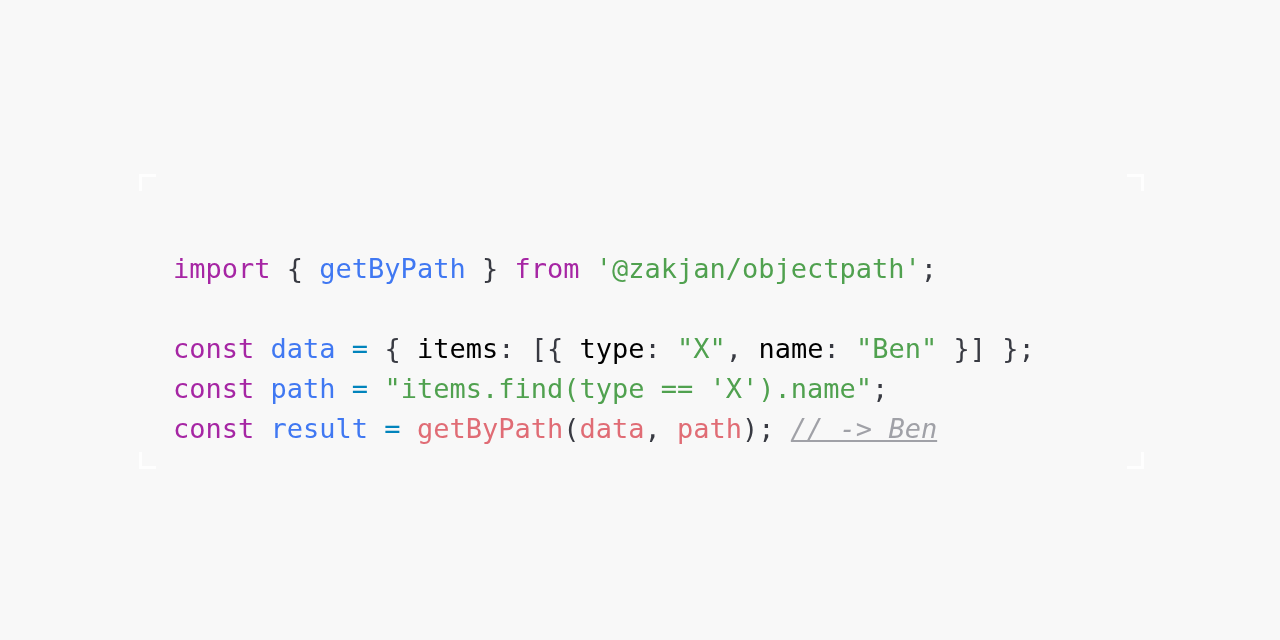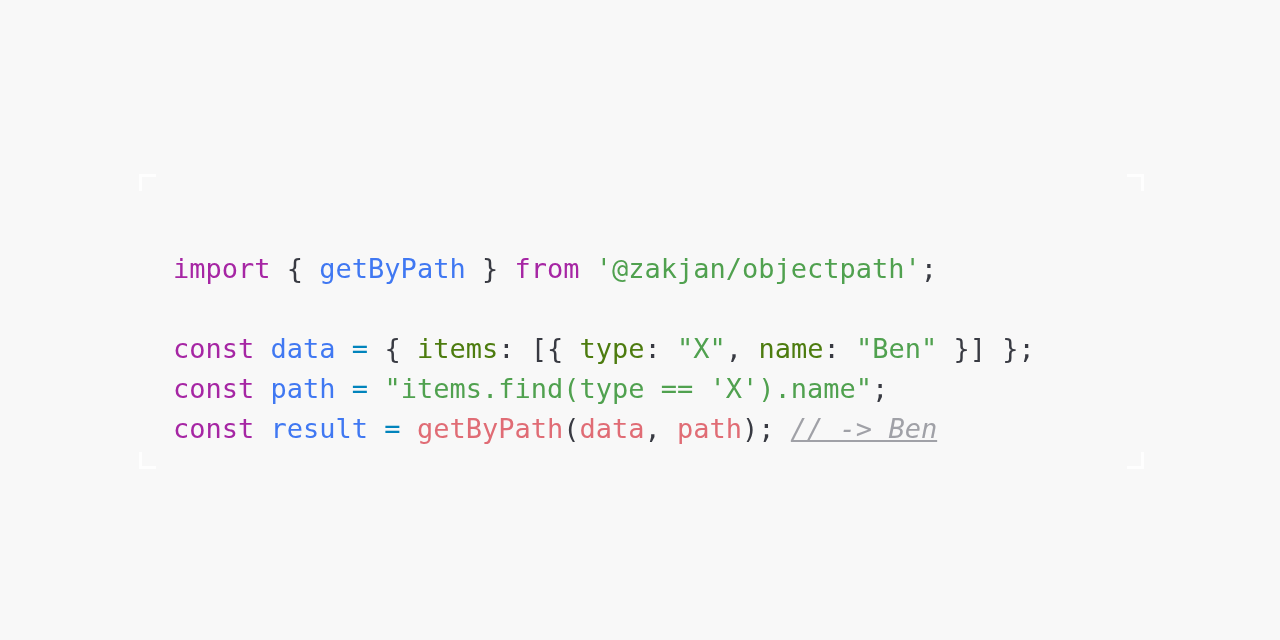--- a/index.html
+++ b/index.html
@@ -47,21 +47,21 @@
     white-space: pre;
     height: 40px;
   }
   .code-line.blank-line {
     height: 40px;
   }
 
   
   .tok-keyword     { color: #a626a4; }
   .tok-entity      { color: #4078f2; }
-  .tok-property    { color: #4d7c0f; }
+  .tok-property    { color: #000000; }
   .tok-variable    { color: #4078f2; }
   .tok-string      { color: #50a14f; }
   .tok-function    { color: #e06c75; }
   .tok-parameter   { color: #e06c75; }
   .tok-operator    { color: #0184bc; }
   .tok-punctuation { color: #383a42; }
   .tok-comment     { color: #a0a1a7; font-style: italic; text-decoration: underline; }
 </style>
 </head>
 <body>

